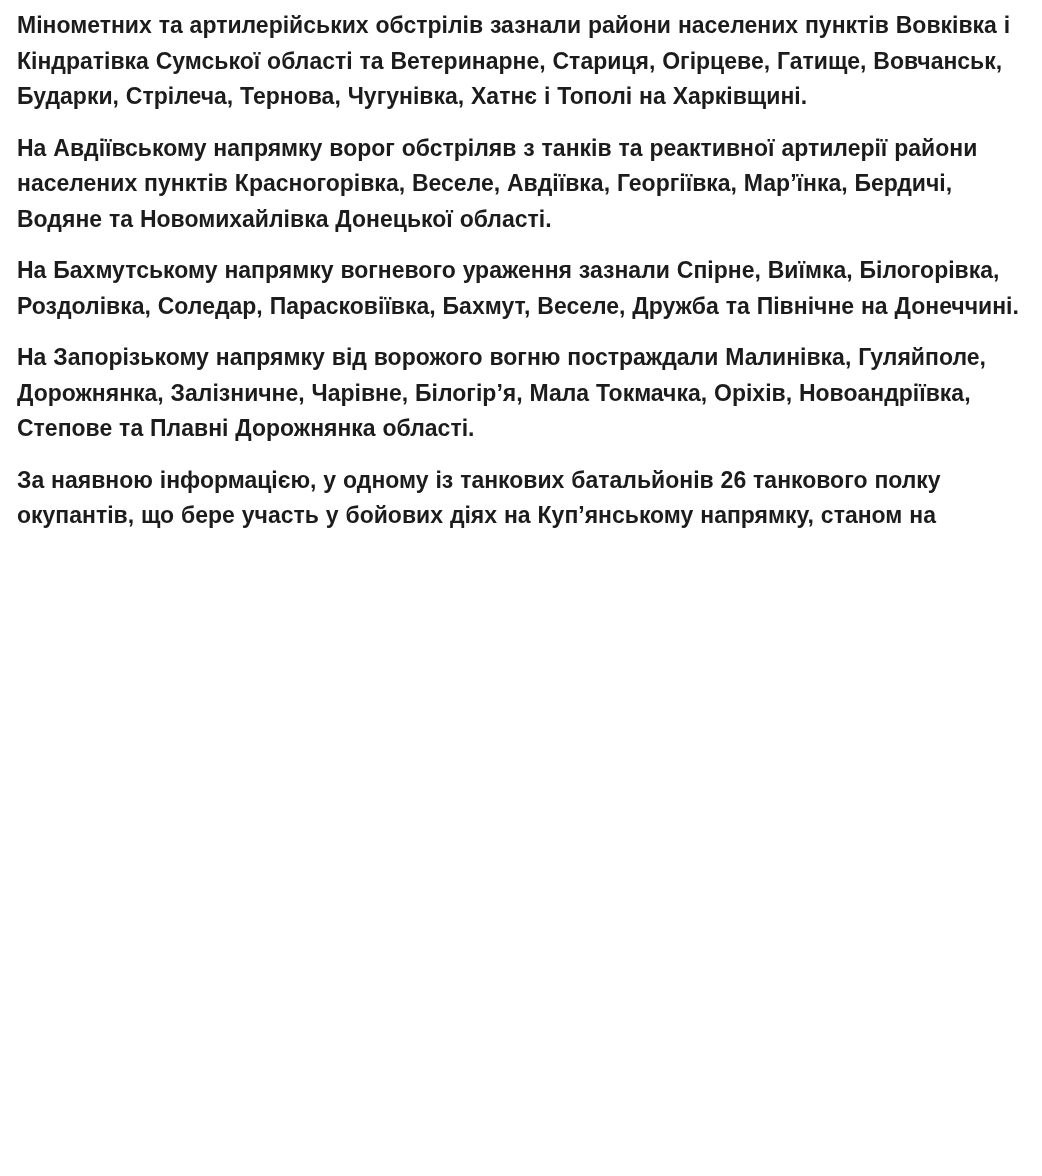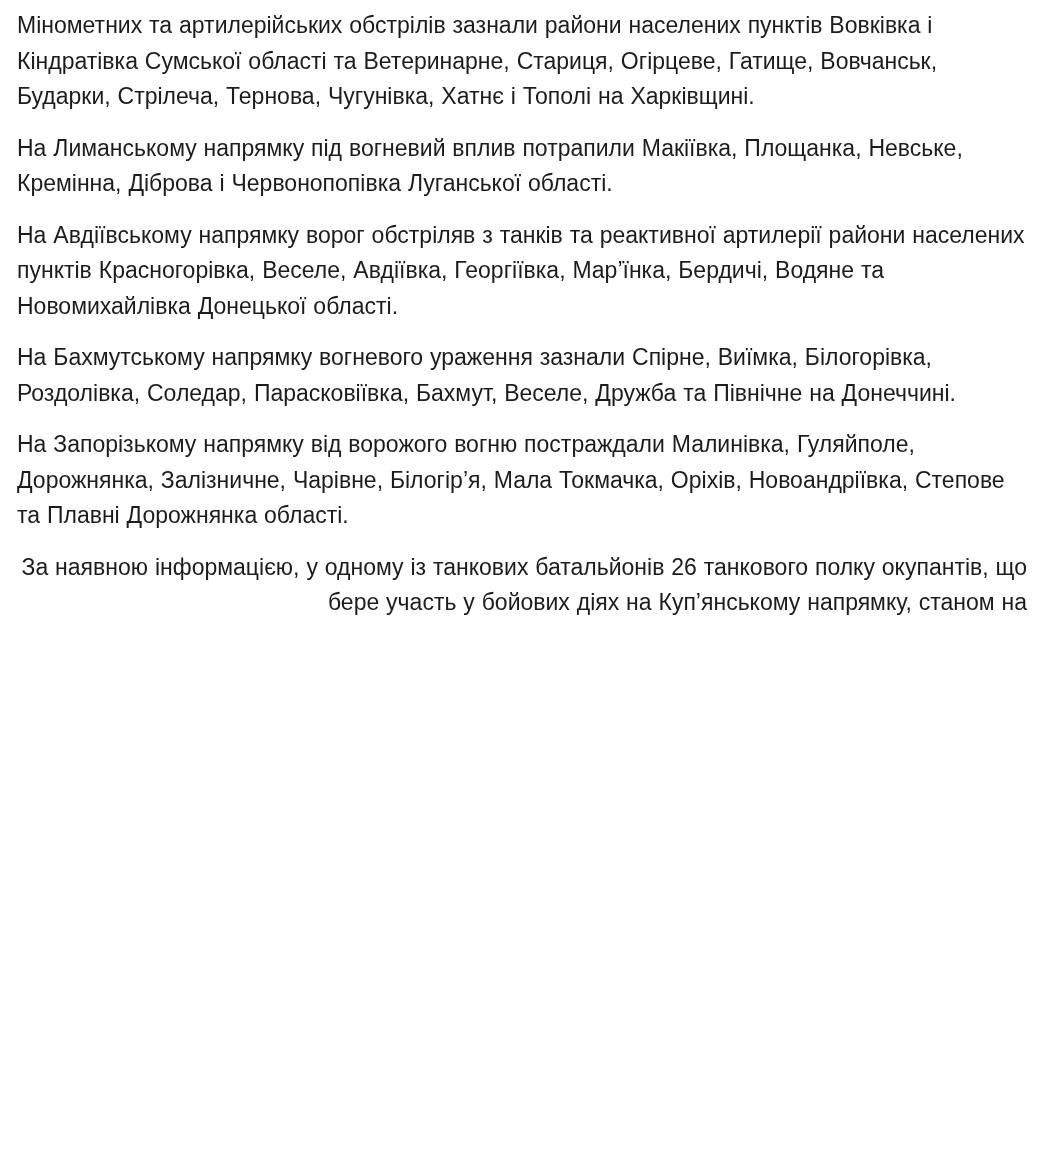--- a/index.html
+++ b/index.html
@@ -10,40 +10,38 @@
   body {
     width: 1042px;
     height: 1176px;
     overflow: hidden;
     font-family: "Liberation Sans", "DejaVu Sans", sans-serif;
   }
   .report {
     box-sizing: border-box;
     width: 1042px;
     height: 1176px;
-    padding: 8px 15px 0 17px;
+    padding: 8px 4px 0 17px;
     color: #1c1c1c;
     font-size: 23px;
     line-height: 35.5px;
-    font-weight: 400;
+    font-weight: 700;
     text-rendering: optimizeLegibility;
   }
   .report p {
     margin: 0 0 16px 0;
     padding: 0;
     word-spacing: 0.5px;
   }
   .report p:last-child {
     margin-bottom: 0;
-    text-align: right;
   }
 </style>
 </head>
 <body>
 
 <article class="report">
   <p>Мінометних та артилерійських обстрілів зазнали райони населених пунктів Вовківка і Кіндратівка Сумської області та Ветеринарне, Стариця, Огірцеве, Гатище, Вовчанськ, Бударки, Стрілеча, Тернова, Чугунівка, Хатнє і Тополі на Харківщині.</p>
-  <p>На Лиманському напрямку під вогневий вплив потрапили Макіївка, Площанка, Невське, Кремінна, Діброва і Червонопопівка Луганської області.</p>
   <p>На Авдіївському напрямку ворог обстріляв з танків та реактивної артилерії райони населених пунктів Красногорівка, Веселе, Авдіївка, Георгіївка, Мар’їнка, Бердичі, Водяне та Новомихайлівка Донецької області.</p>
   <p>На Бахмутському напрямку вогневого ураження зазнали Спірне, Виїмка, Білогорівка, Роздолівка, Соледар, Парасковіївка, Бахмут, Веселе, Дружба та Північне на Донеччині.</p>
   <p>На Запорізькому напрямку від ворожого вогню постраждали Малинівка, Гуляйполе, Дорожнянка, Залізничне, Чарівне, Білогір’я, Мала Токмачка, Оріхів, Новоандріївка, Степове та Плавні Дорожнянка області.</p>
   <p>За наявною інформацією, у одному із танкових батальйонів 26 танкового полку окупантів, що бере участь у бойових діях на Куп’янському напрямку, станом на</p>
 </article>
 
 </body></html>

